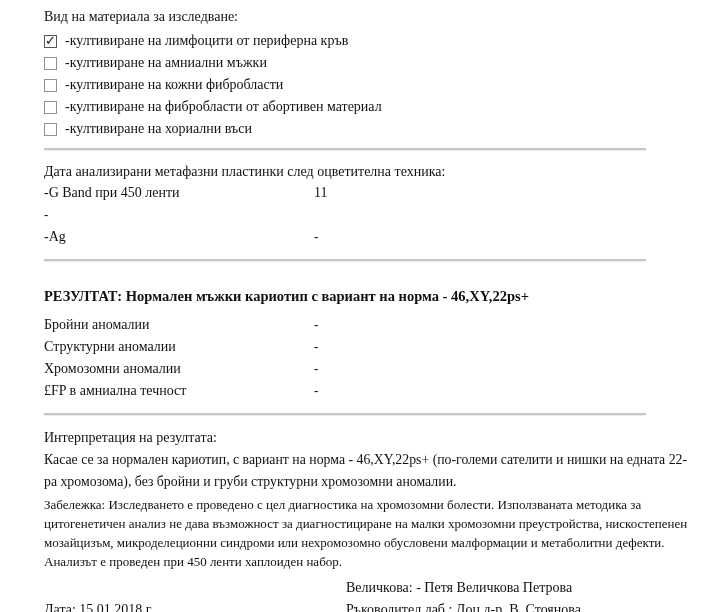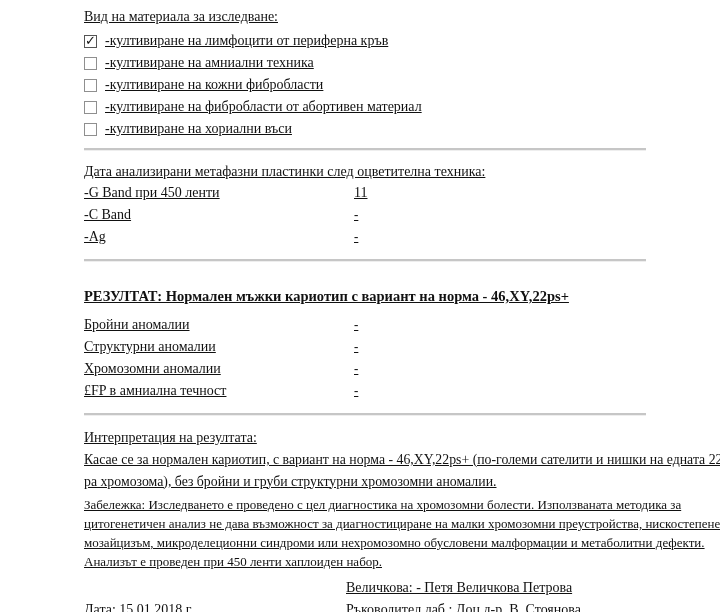--- a/index.html
+++ b/index.html
@@ -5,22 +5,21 @@
   * { margin: 0; padding: 0; box-sizing: border-box; }
   html, body { background: #ffffff; }
   body {
     width: 720px; height: 612px;
     font-family: "Liberation Serif", "DejaVu Serif", serif;
     color: #111;
     overflow: hidden;
   }
   .page {
     width: 680px; height: 612px;
-    padding: 8px 34px 0 84px;
-    text-decoration: underline;
+    padding: 8px 34px 0 44px;
   }
   .sec-title {
     font-size: 14px;
     line-height: 18px;
   }
   
   .chk-rows { margin-top: 4px; }
   .chk-row {
     display: flex;
     align-items: center;
@@ -100,21 +99,21 @@
 
   <div class="sec sec-material">
     <div class="sec-title">Вид на материала за изследване:</div>
     <div class="chk-rows">
       <div class="chk-row">
         <div class="checkbox checked"></div>
         <span class="chk-label">-култивиране на лимфоцити от периферна кръв</span>
       </div>
       <div class="chk-row">
         <div class="checkbox"></div>
-        <span class="chk-label">-култивиране на амниални техника</span>
+        <span class="chk-label">-култивиране на амниални мъжки</span>
       </div>
       <div class="chk-row">
         <div class="checkbox"></div>
         <span class="chk-label">-култивиране на кожни фибробласти</span>
       </div>
       <div class="chk-row">
         <div class="checkbox"></div>
         <span class="chk-label">-култивиране на фибробласти от абортивен материал</span>
       </div>
       <div class="chk-row">
@@ -127,21 +126,20 @@
   <hr class="divider">
 
   <div class="sec sec-metaphase">
     <div class="sec-title">Дата анализирани метафазни пластинки след оцветителна техника:</div>
     <div class="kv-rows">
       <div class="kv-row">
         <span class="kv-label">-G Band при 450 ленти</span>
         <span class="kv-value" style="font-weight:normal;font-size:14px;">11</span>
       </div>
       <div class="kv-row">
-        <span class="kv-label">-C Band</span>
         <span class="kv-value">-</span>
       </div>
       <div class="kv-row">
         <span class="kv-label">-Ag</span>
         <span class="kv-value">-</span>
       </div>
     </div>
   </div>
 
   <hr class="divider">

